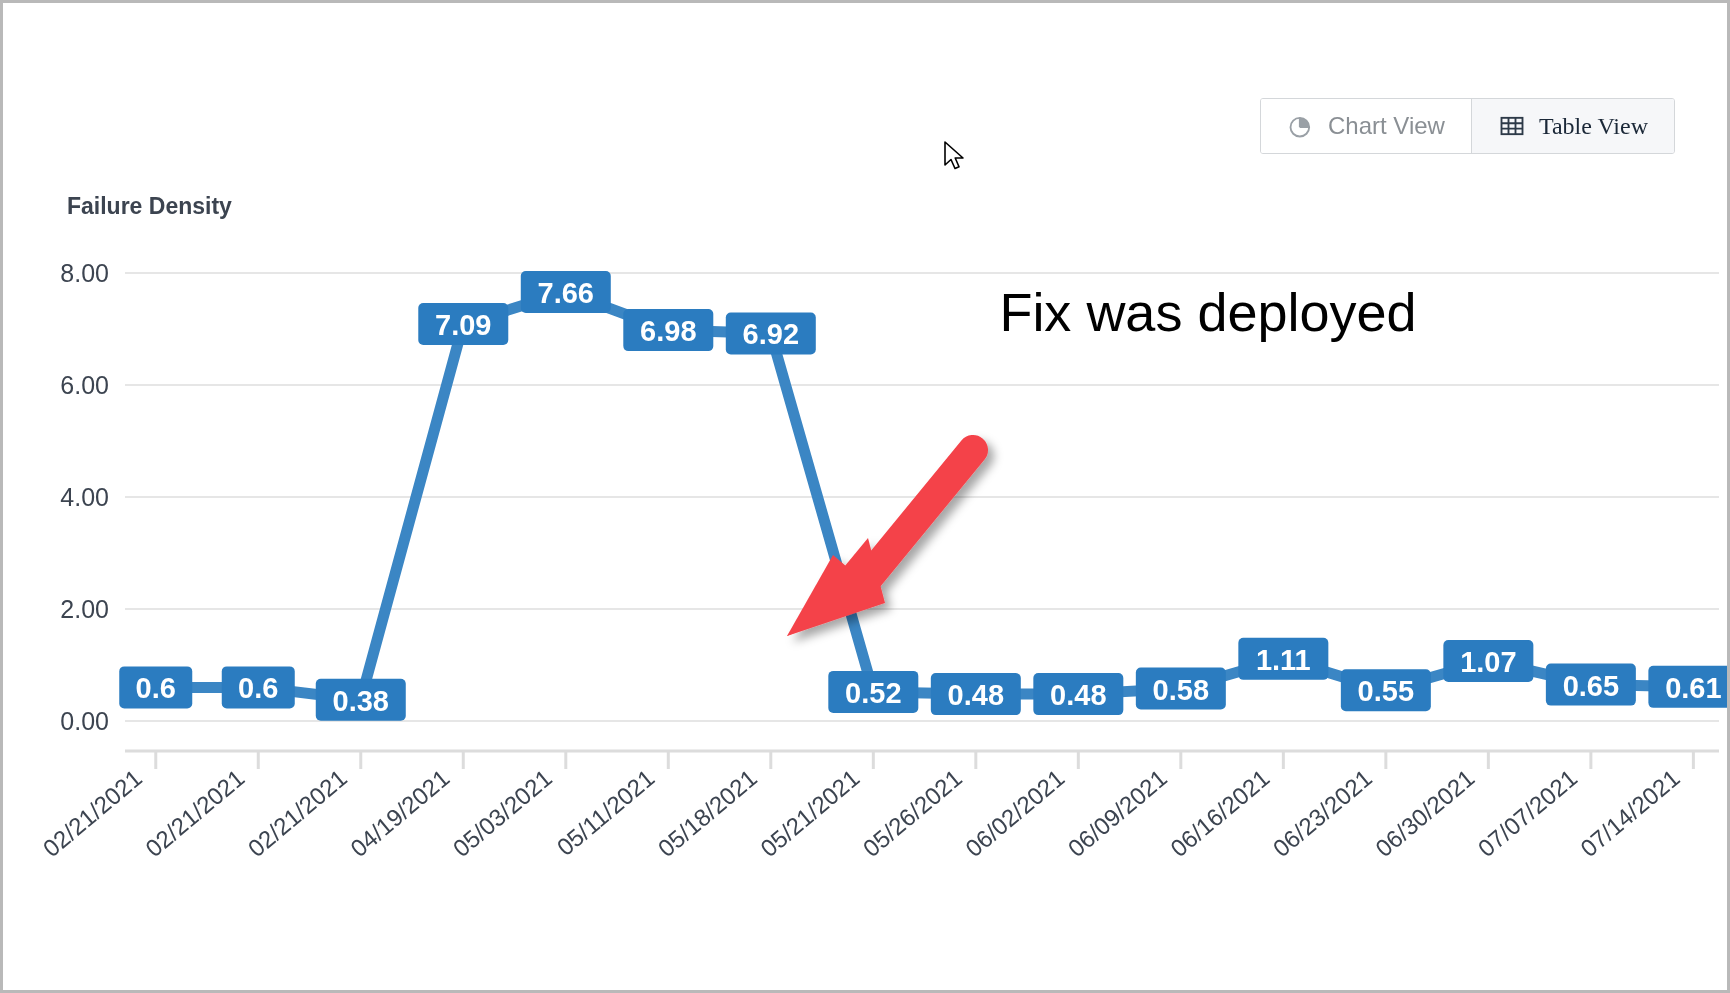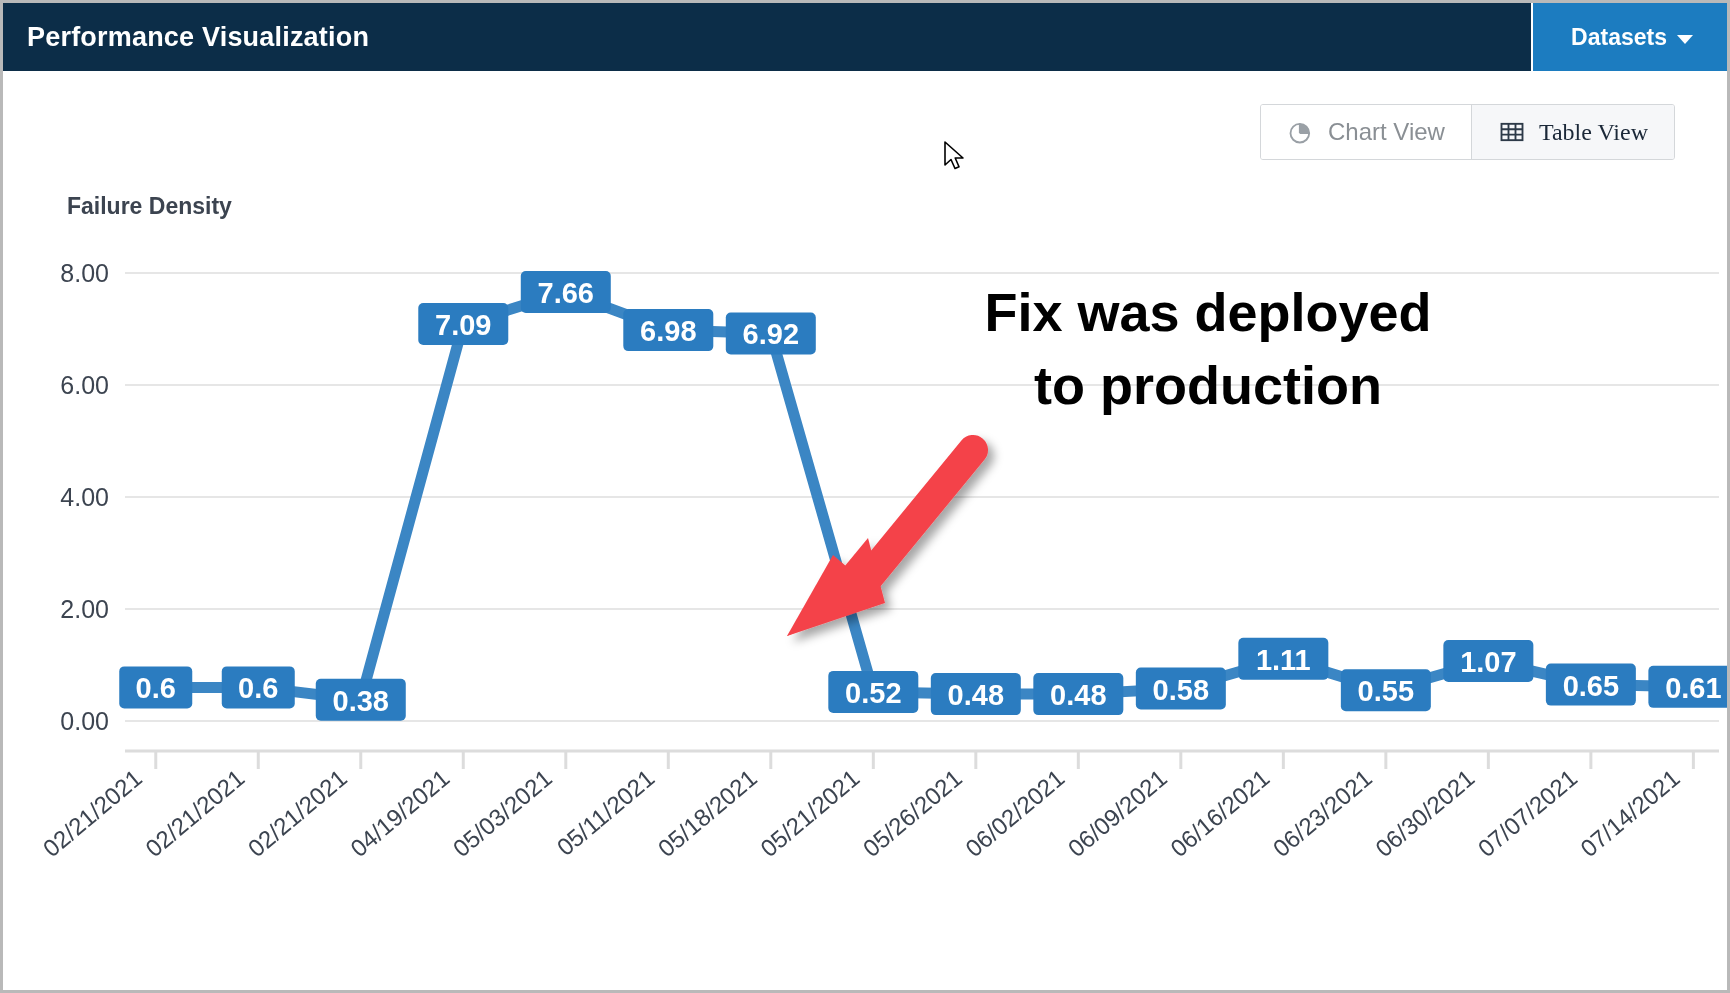--- a/index.html
+++ b/index.html
@@ -46,21 +46,21 @@
     width: 0; height: 0;
     border-left: 8px solid transparent;
     border-right: 8px solid transparent;
     border-top: 9px solid #ffffff;
     margin-top: 4px;
   }
 
   
   .view-toggle {
     position: absolute;
-    right: 52px; top: 101px;
+    right: 52px; top: 95px;
     display: flex;
     border: 1px solid #d4d7da;
     border-radius: 3px;
     overflow: hidden;
     background: #fff;
   }
   .view-btn {
     display: flex; align-items: center; gap: 13px;
     padding: 13px 26px;
     font-size: 24px;
@@ -91,45 +91,38 @@
   }
   .chart-svg { display: block; }
 
   
   .annotation-text {
     position: absolute;
     left: 945px; top: 273px;
     width: 520px;
     text-align: center;
     font-size: 54px;
-    font-weight: bold;
+    font-weight: normal;
     color: #000000;
     line-height: 1.36;
   }
   .annotation-text div { white-space: nowrap; }
 
   
   .cursor {
     position: absolute;
     left: 939px; top: 137px;
     pointer-events: none;
   }
 </style>
 </head>
 <body>
 
 <div id="app">
 
-  <div class="header">
-    <div class="header-title">Performance Visualization</div>
-    <div class="datasets-btn">
-      <span>Datasets</span>
-      <span class="caret"></span>
-    </div>
-  </div>
 
   <div class="view-toggle">
     <div class="view-btn inactive">
       <span>
         <svg class="icon-svg" width="28" height="28" viewBox="0 0 24 24" fill="none" stroke="#9aa0a6" stroke-width="1.6">
           <circle cx="11" cy="13" r="8"></circle>
           <path d="M11 13 L11 5 A8 8 0 0 1 19 13 Z" fill="#9aa0a6" stroke="none"></path>
           <path d="M11 13 L19 13"></path>
           <path d="M11 13 L11 5"></path>
         </svg>
@@ -242,21 +235,20 @@
           <text x="1370.8488745980708" y="538" text-anchor="end" font-family="&quot;Liberation Sans&quot;, sans-serif" font-size="24" fill="#3c4450" transform="rotate(-40 1370.8488745980708 538)">06/23/2021</text>
           <text x="1473.3569131832796" y="538" text-anchor="end" font-family="&quot;Liberation Sans&quot;, sans-serif" font-size="24" fill="#3c4450" transform="rotate(-40 1473.3569131832796 538)">06/30/2021</text>
           <text x="1575.8649517684887" y="538" text-anchor="end" font-family="&quot;Liberation Sans&quot;, sans-serif" font-size="24" fill="#3c4450" transform="rotate(-40 1575.8649517684887 538)">07/07/2021</text>
           <text x="1678.3729903536976" y="538" text-anchor="end" font-family="&quot;Liberation Sans&quot;, sans-serif" font-size="24" fill="#3c4450" transform="rotate(-40 1678.3729903536976 538)">07/14/2021</text>
         </g>
     </svg>
   </div>
 
   <div class="annotation-text">
     <div>Fix was deployed</div>
-    <div>to production</div>
   </div>
 
   <svg style="position:absolute;left:770px;top:425px;" width="250" height="225" viewBox="0 0 250 225">
     <defs>
       <filter id="arrowShadow" x="-30%" y="-30%" width="180%" height="180%">
         <feDropShadow dx="6" dy="6" stdDeviation="5" flood-color="#000000" flood-opacity="0.35"></feDropShadow>
       </filter>
     </defs>
     <g filter="url(#arrowShadow)">
       <path d="M200 22 L95 150" stroke="#f4434a" stroke-width="30" stroke-linecap="round" fill="none"></path>

